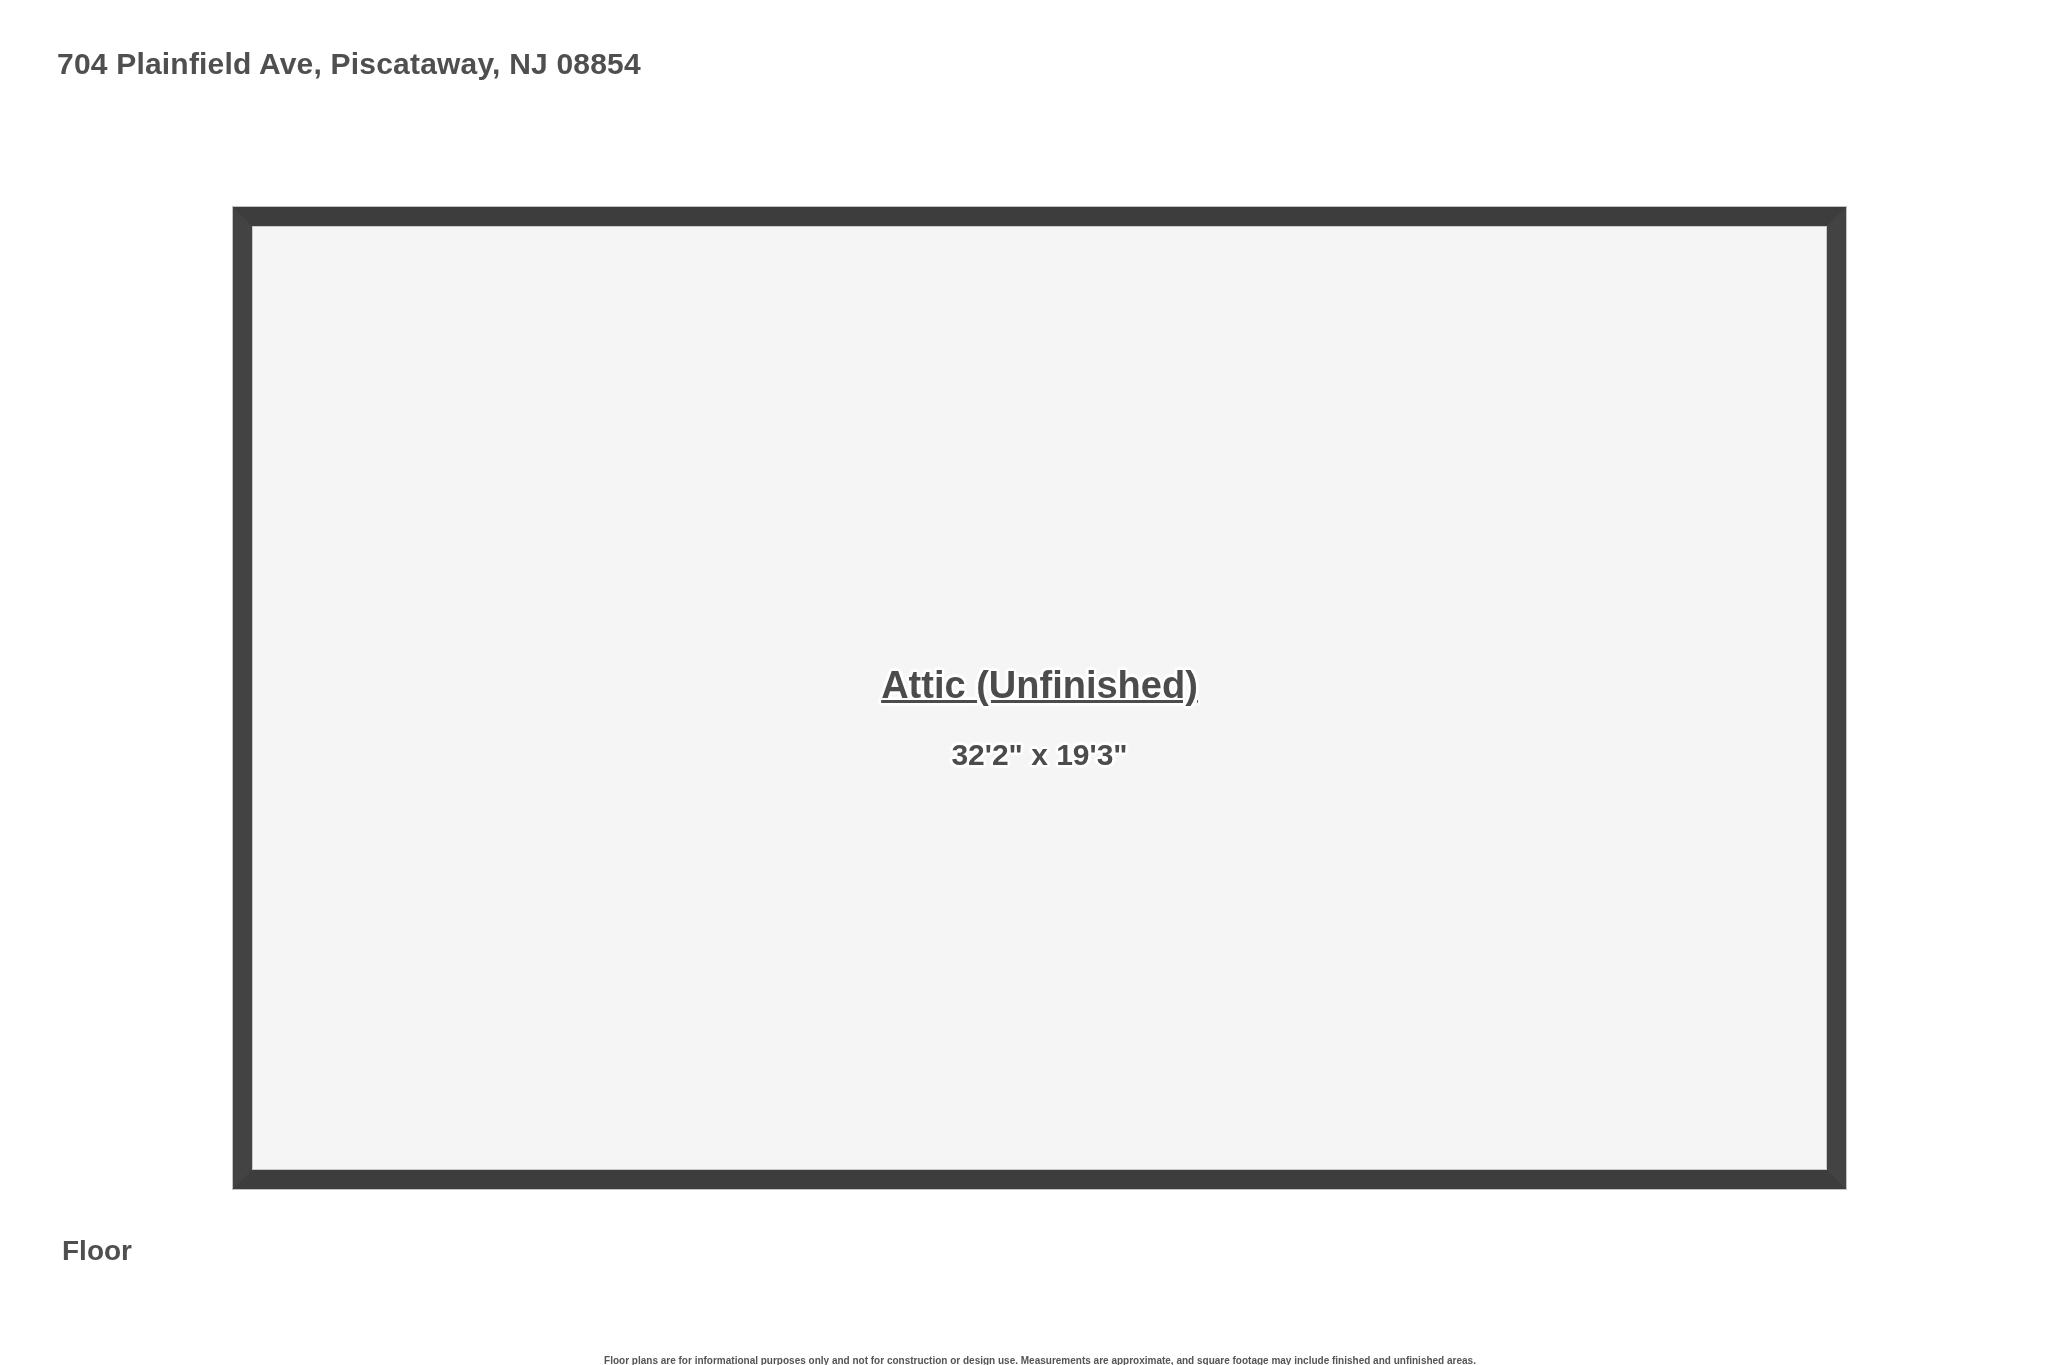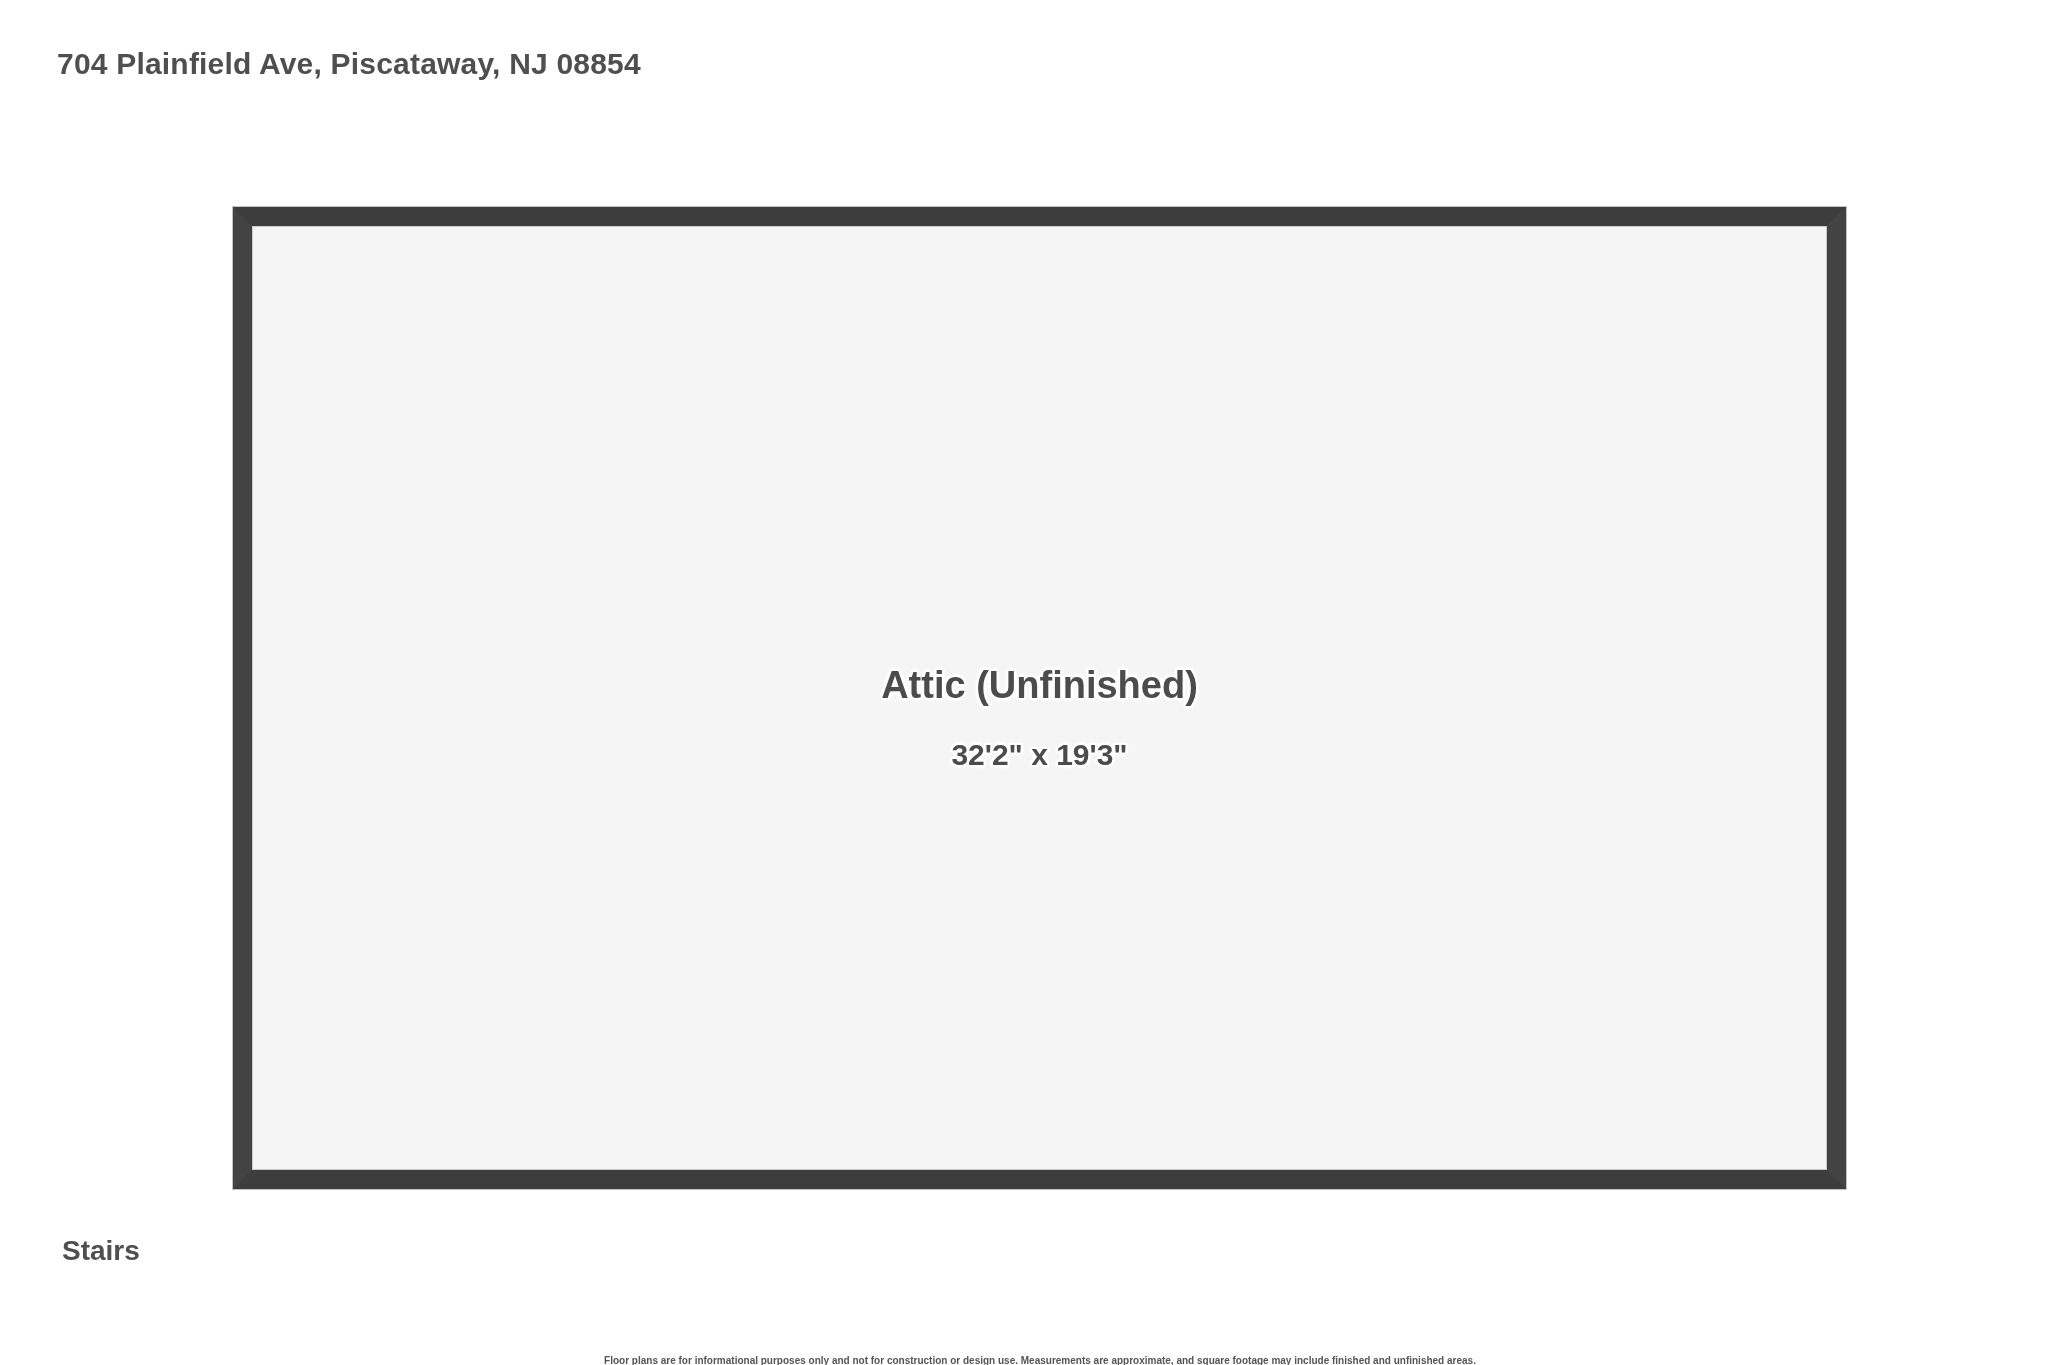--- a/index.html
+++ b/index.html
@@ -59,20 +59,21 @@
     right: 0;
     top: 421px;
     text-align: center;
     color: var(--room-text);
     z-index: 3;
   }
   .room-name {
     font-size: 38px;
     line-height: 44px;
     font-weight: 700;
+    text-decoration: underline;
   }
   .room-dims {
     margin-top: 14px;
     font-size: 30px;
     line-height: 36px;
     font-weight: 700;
   }
   .stairs {
     position: absolute;
     left: 837px;
@@ -135,17 +136,17 @@
   <div class="floor-plan">
 
     <div class="room-label halo">
       <div class="room-name">Attic (Unfinished)</div>
       <div class="room-dims">32'2" x 19'3"</div>
     </div>
 
 
   </div>
 
-  <div class="floor-label">Stairs</div>
+  <div class="floor-label">Floor</div>
 
   <div class="disclaimer">Floor plans are for informational purposes only and not for construction or design use. Measurements are approximate, and square footage may include finished and unfinished areas.</div>
 
 </div>
 
 </body></html>

